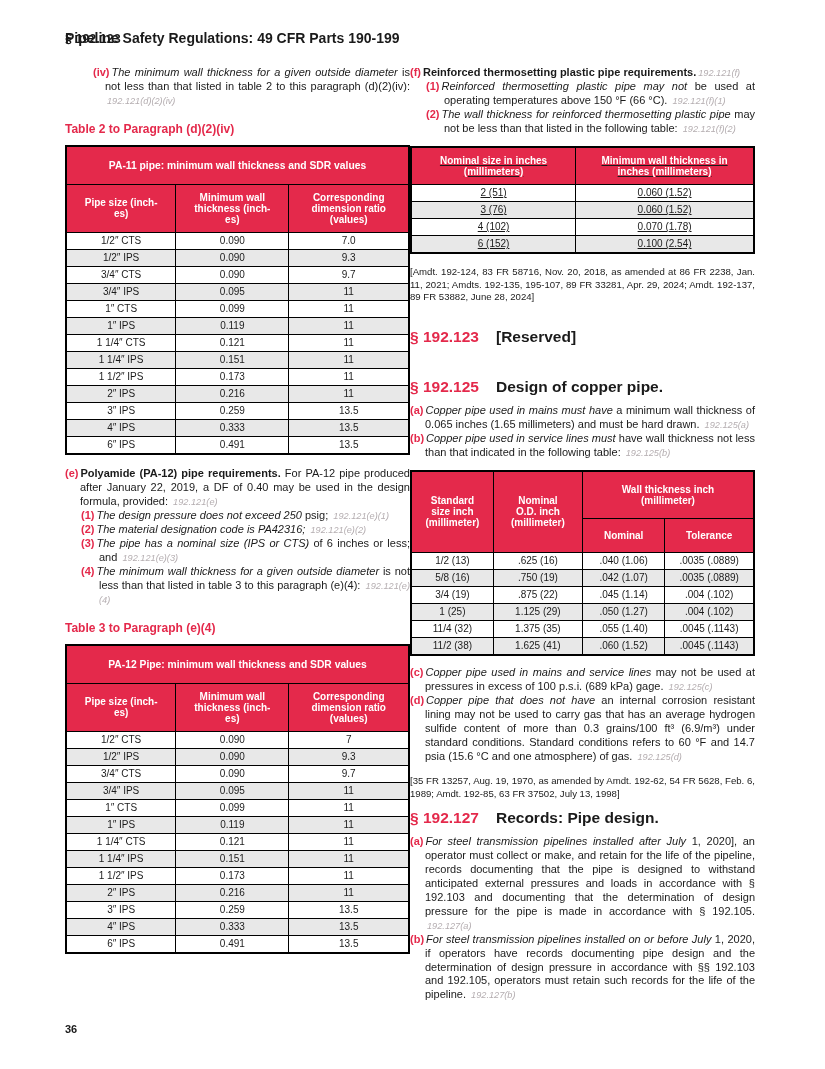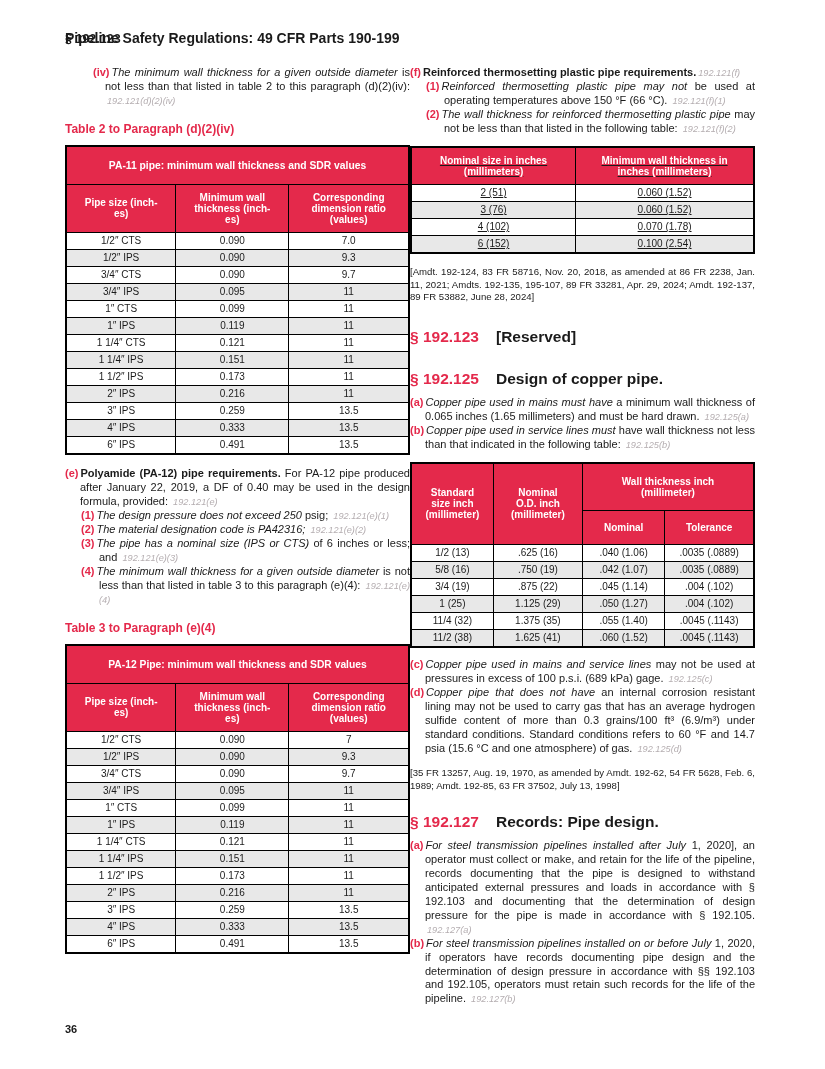--- a/index.html
+++ b/index.html
@@ -31,21 +31,21 @@
   .dtable thead th.ttl { font-size:10.3px; padding:13px 8px; }
   .dtable tbody td { font-size:10px; text-align:center; padding:2.5px 2px; background:#fff; }
   .dtable tbody tr:nth-of-type(even) td { background:#e8e8e8; }
 
   .mt8 { margin-top:8px; } .mt12 { margin-top:12px; }
 
   .amdt { font-size:9.6px; line-height:1.32; text-align:justify; margin-top:12px; }
 
   .sect { font-size:15.5px; font-weight:bold; margin:24px 0 8px; }
   .sect .sect-num { color:var(--accent,#e4294b); margin-right:17px; }
-  .sect.tight { margin-top:24px; }
+  .sect.tight { margin-top:32px; }
 
   .pagenum { position:absolute; left:65px; bottom:34px; font-size:11px; font-weight:bold; }
 </style>
 </head>
 <body>
 
 <div class="page">
 
   <div class="pagehead">
     <span class="ph-left">§ 192.123</span>
@@ -425,21 +425,21 @@
 
       <p class="para hang">
         <span class="marker">(c)</span><span class="lead">Copper pipe used in mains and service lines</span><span> may not be used at pressures in excess of 100 p.s.i. (689 kPa) gage. </span><span class="cite">192.125(c)</span>
       </p>
       <p class="para hang">
         <span class="marker">(d)</span><span class="lead">Copper pipe that does not have</span><span> an internal corrosion resistant lining may not be used to carry gas that has an average hydrogen sulfide content of more than 0.3 grains/100 ft³ (6.9/m³) under standard conditions. Standard conditions refers to 60 °F and 14.7 psia (15.6 °C and one atmosphere) of gas. </span><span class="cite">192.125(d)</span>
       </p>
 
       <p class="amdt">[35 FR 13257, Aug. 19, 1970, as amended by Amdt. 192-62, 54 FR 5628, Feb. 6, 1989; Amdt. 192-85, 63 FR 37502, July 13, 1998]</p>
 
-      <h2 class="sect" style="margin-top:20px;">
+      <h2 class="sect" style="margin-top:8px;">
         <span class="sect-num">§ 192.127</span><span>Records: Pipe design.</span>
       </h2>
 
       <p class="para hang">
         <span class="marker">(a)</span><span class="lead">For steel transmission pipelines installed after July</span><span> 1, 2020], an operator must collect or make, and retain for the life of the pipeline, records documenting that the pipe is designed to withstand anticipated external pressures and loads in accordance with § 192.103 and documenting that the determination of design pressure for the pipe is made in accordance with § 192.105. </span><span class="cite">192.127(a)</span>
       </p>
       <p class="para hang">
         <span class="marker">(b)</span><span class="lead">For steel transmission pipelines installed on or before July</span><span> 1, 2020, if operators have records documenting pipe design and the determination of design pressure in accordance with §§ 192.103 and 192.105, operators must retain such records for the life of the pipeline. </span><span class="cite">192.127(b)</span>
       </p>
 

